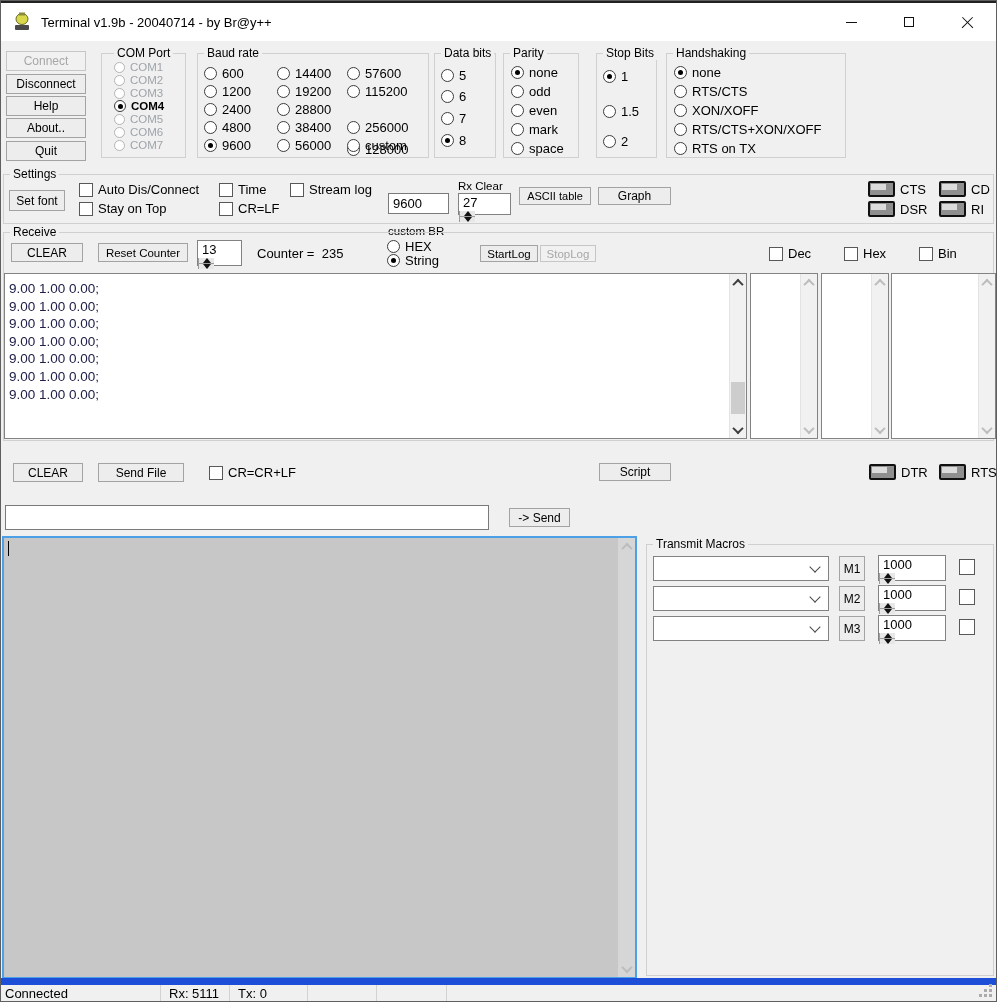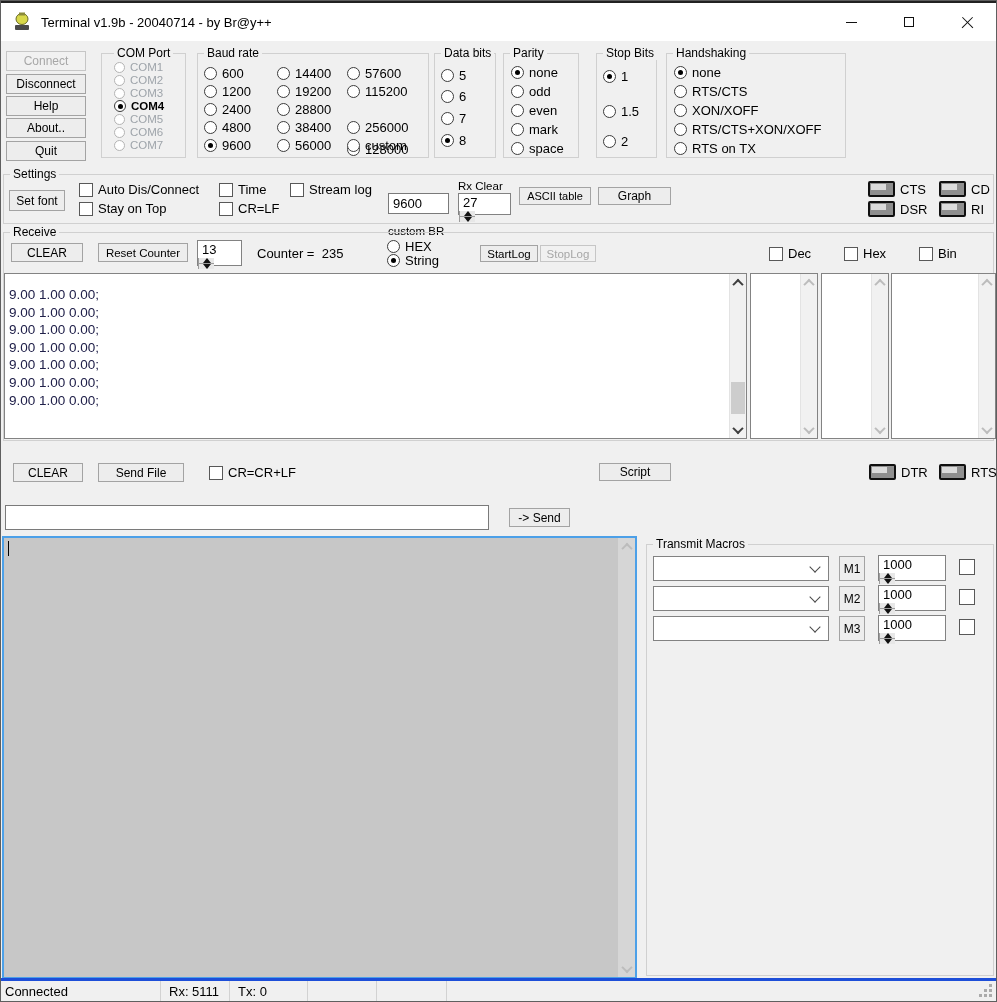--- a/index.html
+++ b/index.html
@@ -54,21 +54,21 @@
 .sb-btn.top { top:0; } .sb-btn.bot { bottom:0; }
 .chev { width:8px; height:8px; border-style:solid; border-width:2px 2px 0 0; border-color:#3f3f3f; }
 .chev.up { transform:rotate(-45deg) translate(-1px,1px); }
 .chev.down { transform:rotate(135deg) translate(-1px,1px); }
 .chev.dis { border-color:#bcbcbc; }
 .sb-thumb { position:absolute; left:1px; right:1px; background:#cdcdcd; }
 .rx-line { font-size:13.5px; line-height:17.6px; color:#20204a; padding-left:4px; white-space:pre; }
 .counter-text { position:absolute; font-size:13px; white-space:pre; }
 .editor { position:absolute; background:#c7c7c7; border:2px solid #4ca0e8; }
 .caret { position:absolute; left:4px; top:3px; width:1px; height:15px; background:#000; }
-.statusbar { position:absolute; left:0; right:0; bottom:0; height:23px; background:#f0f0f0; border-top:3px solid #1d4ed8; font-size:13px; }
+.statusbar { position:absolute; left:0; right:0; bottom:0; height:23px; background:#f0f0f0; border-top:7px solid #1d4ed8; font-size:13px; }
 .sb-seg { position:absolute; top:0; bottom:0; border-right:1px solid #d2d2d2; display:flex; align-items:center; padding-left:4px; white-space:nowrap; }
 .grip { position:absolute; right:3px; bottom:3px; width:14px; height:14px; }
 .grip::before { content:""; position:absolute; right:1px; top:0; width:3px; height:3px; background:#ababab;
   box-shadow:-5px 5px #ababab, 0 5px #ababab, -10px 10px #ababab, -5px 10px #ababab, 0 10px #ababab; }
 .lbl { position:absolute; font-size:11.5px; white-space:nowrap; }
 </style>
 </head>
 <body>
 
 <div class="window">
@@ -370,21 +370,21 @@
   <div class="cbrow" style="left:843px;top:245px;">
       <span class="cb"></span>
       <span class="cblab">Hex</span>
     </div>
   <div class="cbrow" style="left:918px;top:245px;">
       <span class="cb"></span>
       <span class="cblab">Bin</span>
     </div>
 
   <div class="pane" style="left:3px;top:272px;width:743px;height:166px;">
-    <div style="padding-top:12px;">
+    <div style="padding-top:6px;">
       <div class="rx-line">9.00 1.00 0.00;</div>
       <div class="rx-line">9.00 1.00 0.00;</div>
       <div class="rx-line">9.00 1.00 0.00;</div>
       <div class="rx-line">9.00 1.00 0.00;</div>
       <div class="rx-line">9.00 1.00 0.00;</div>
       <div class="rx-line">9.00 1.00 0.00;</div>
       <div class="rx-line">9.00 1.00 0.00;</div>
     </div>
     <div class="vsb">
       <div class="sb-btn top">

